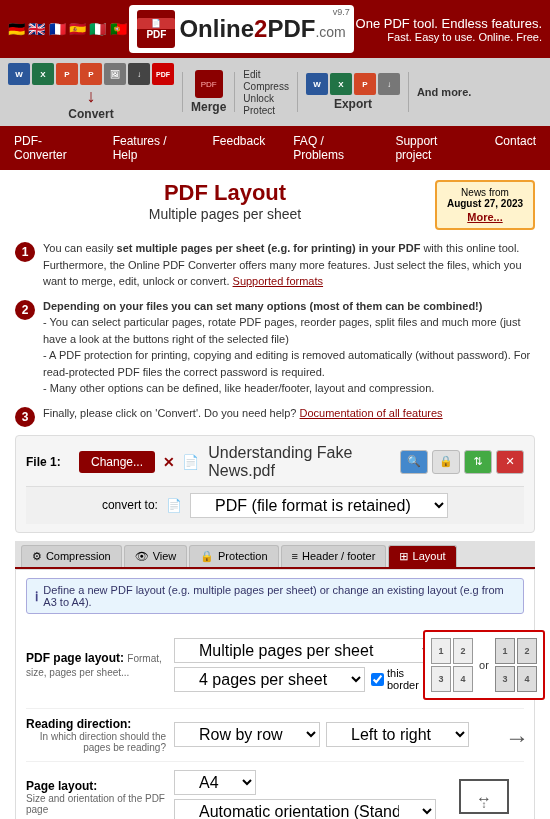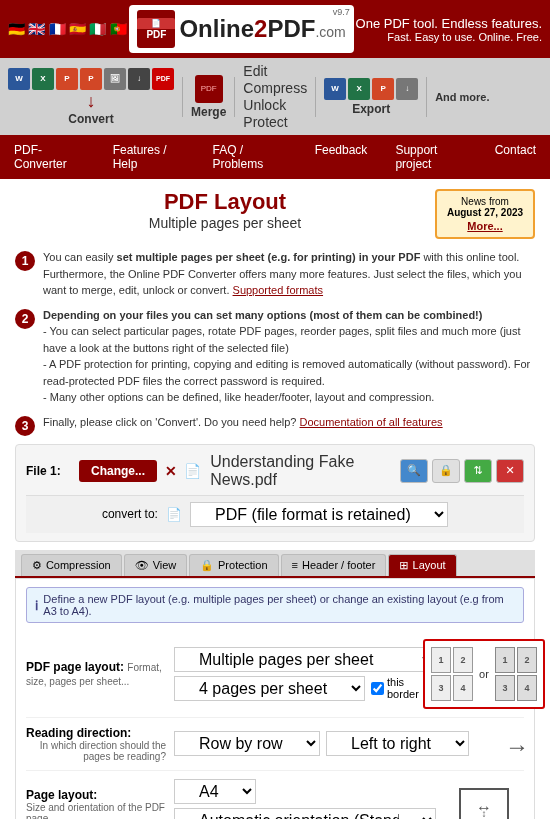--- a/index.html
+++ b/index.html
@@ -26,21 +26,21 @@
     .step-num { background: #8b0000; color: white; border-radius: 50%; width: 20px; height: 20px; display: flex; align-items: center; justify-content: center; font-size: 12px; font-weight: bold; flex-shrink: 0; margin-top: 2px; }
     .step-text { font-size: 11px; color: #333; line-height: 1.5; }
     .step-text strong { font-weight: bold; }
     .step-text a { color: #8b0000; text-decoration: underline; }
 
     
     .file-area { background: #f5f5f5; border: 1px solid #ddd; border-radius: 4px; padding: 8px 10px; margin-bottom: 8px; }
     .file-row { display: flex; align-items: center; gap: 8px; margin-bottom: 6px; }
     .file-label { font-weight: bold; font-size: 12px; min-width: 45px; }
     .file-btn { background: #6a6a6a; color: white; border: none; border-radius: 3px; padding: 4px 12px; font-size: 12px; cursor: pointer; }
-    .file-btn-red { background: #8b0000; font-weight: bold; }
+    .file-btn-red { background: #8b0000; }
     .file-x { color: #8b0000; font-size: 14px; cursor: pointer; font-weight: bold; }
     .file-icon-pdf { color: #8b0000; font-size: 14px; }
     .file-name { font-size: 16px; color: #333; }
 
     .convert-to-row { display: flex; align-items: center; justify-content: center; gap: 8px; padding: 6px; background: #f0f0f0; border-top: 1px solid #ddd; }
 
     
     .file-toolbar { display: flex; gap: 4px; margin-left: auto; }
     .toolbar-btn { background: #e0e0e0; border: 1px solid #bbb; border-radius: 3px; width: 28px; height: 24px; display: flex; align-items: center; justify-content: center; cursor: pointer; font-size: 11px; }
     .toolbar-btn.blue { background: #4488cc; color: white; }
@@ -143,21 +143,21 @@
       <div style="display:flex;gap:2px;align-items:center;">
         <div class="pdf-big-icon" style="width:28px;height:28px;">
           <div style="font-size:8px;color:#ffaaaa;">PDF</div>
         </div>
       </div>
       <div style="font-size:12px;font-weight:bold;color:#333;">Merge</div>
     </div>
 
     <div style="width:1px;background:#aaa;height:40px;"></div>
 
-    <div style="display:flex;flex-direction:column;gap:1px;font-size:14px;color:#333;">
+    <div style="display:flex;flex-direction:column;gap:1px;font-size:10px;color:#333;">
       <span style="cursor:pointer;">Edit</span>
       <span style="cursor:pointer;">Compress</span>
       <span style="cursor:pointer;">Unlock</span>
       <span style="cursor:pointer;">Protect</span>
     </div>
 
     <div style="width:1px;background:#aaa;height:40px;"></div>
 
     <div style="display:flex;flex-direction:column;gap:2px;align-items:center;">
       <div style="display:flex;gap:2px;">
@@ -171,22 +171,22 @@
 
     <div style="width:1px;background:#aaa;height:40px;"></div>
 
     <div style="font-size:11px;font-weight:bold;color:#333;">And more.</div>
   </div>
 </div>
 
 <div class="nav">
   <a class="nav-item">PDF-Converter</a>
   <a class="nav-item">Features / Help</a>
+  <a class="nav-item">Feedback</a>
   <a class="nav-item">FAQ / Problems</a>
-  <a class="nav-item">Feedback</a>
   <a class="nav-item">Support project</a>
   <a class="nav-item">Contact</a>
 </div>
 
 <div class="content">
 
   <div class="title-row">
     <div class="title-left">
       <div class="page-title">PDF Layout</div>
       <div class="page-subtitle">Multiple pages per sheet</div>

